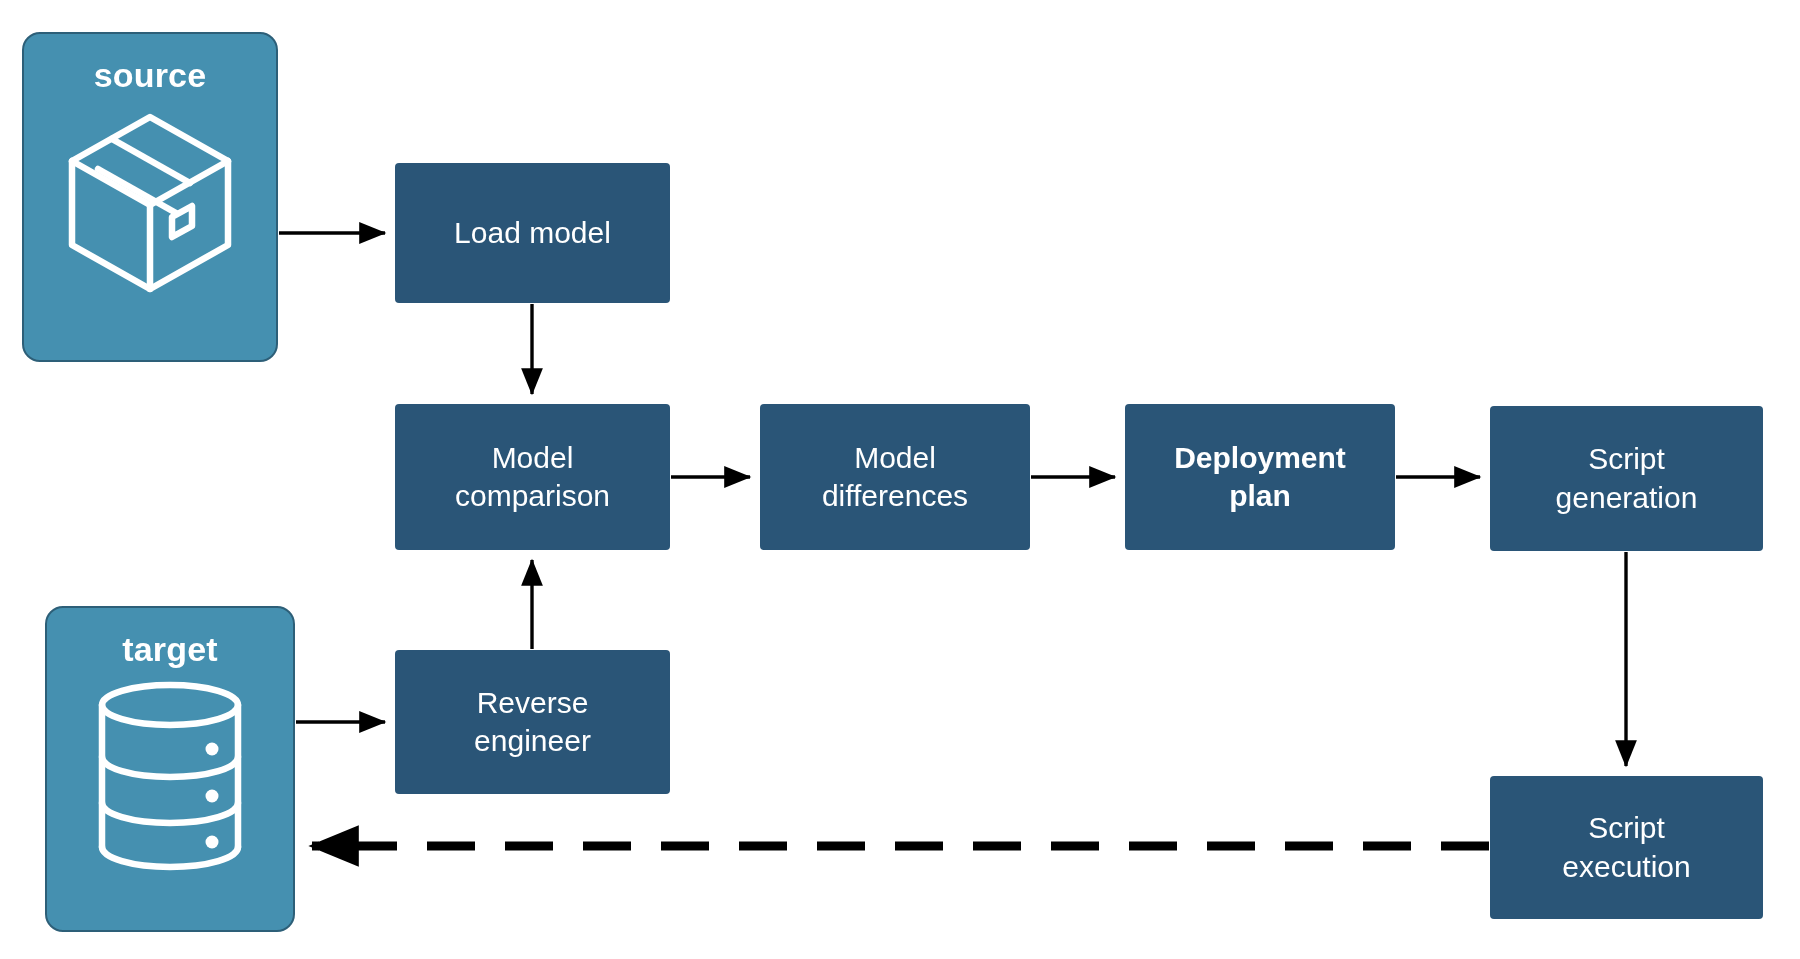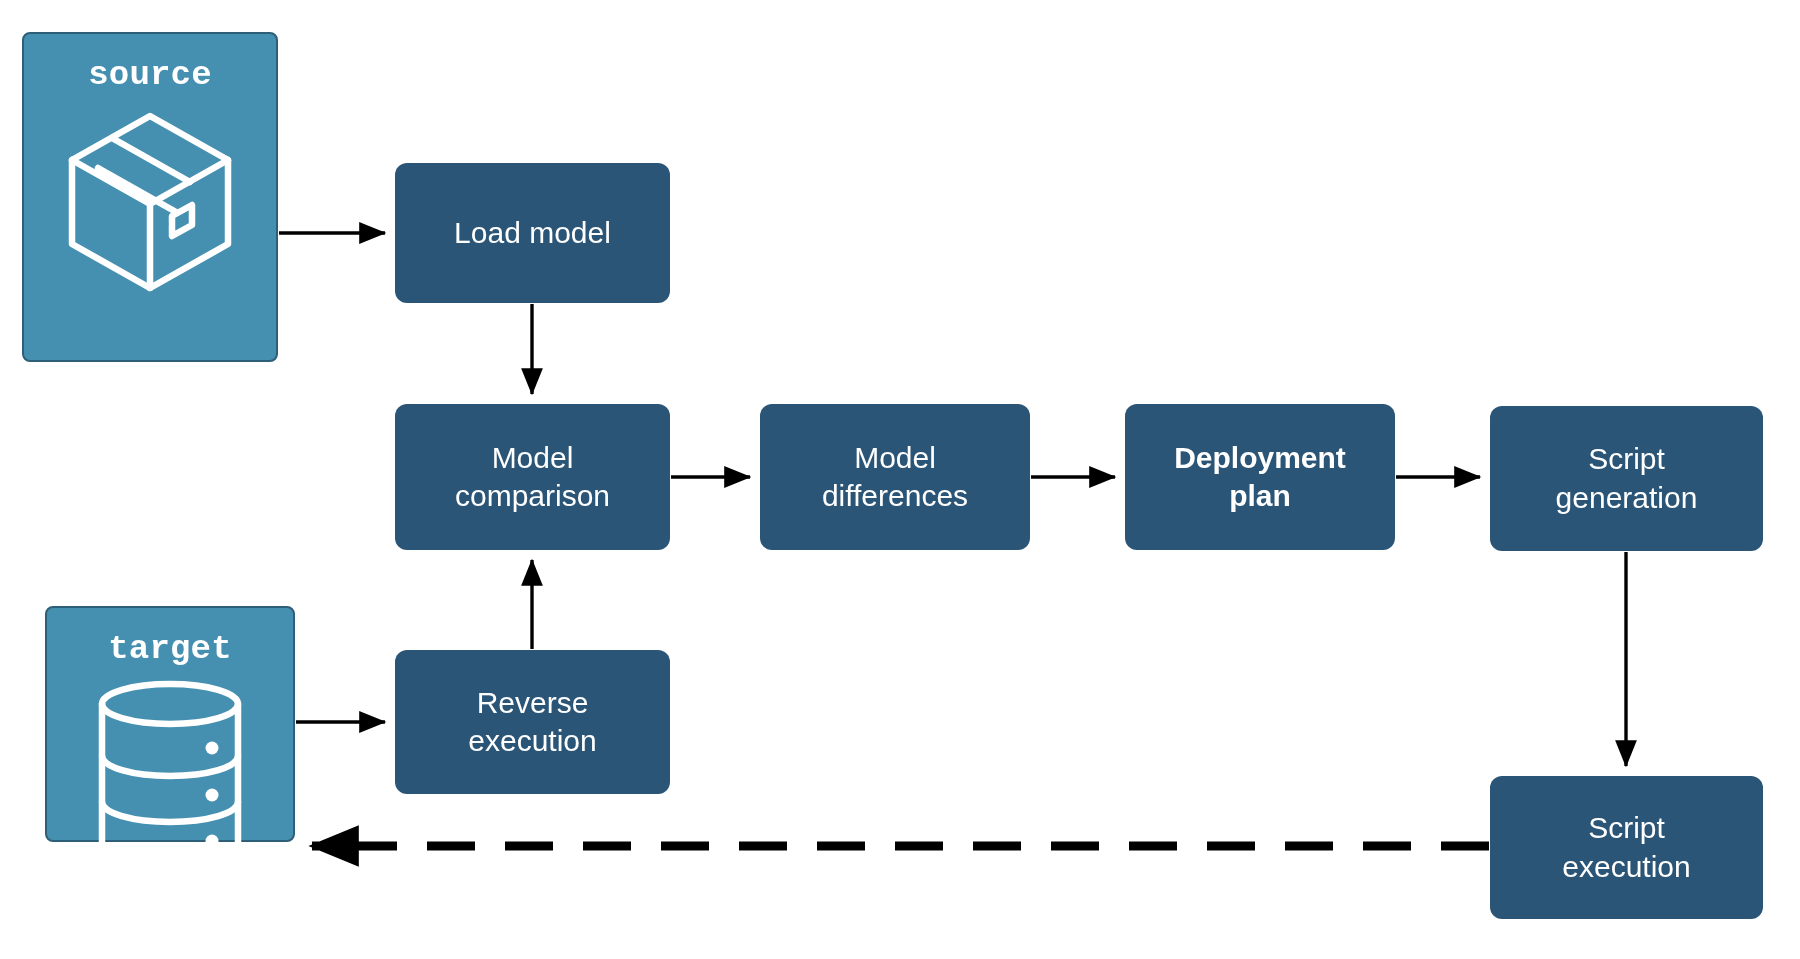--- a/index.html
+++ b/index.html
@@ -31,29 +31,28 @@
     box-sizing: border-box;
     display: flex;
     align-items: center;
     justify-content: center;
     text-align: center;
     color: #ffffff;
   }
   .node.endpoint {
     background: #4590b0;
     border: 2px solid #2d5f78;
-    border-radius: 8px;
+    border-radius: 18px;
     flex-direction: column;
     justify-content: flex-start;
     padding-top: 22px;
-    font-family: Liberation Mono, monospace;
   }
   .node.process {
     background: #2a5577;
-    border-radius: 12px;
+    border-radius: 4px;
     font-size: 30px;
     line-height: 1.28;
     padding: 4px 10px;
     align-items: center;
   }
   .endpoint-label {
     font-size: 34px;
     font-weight: bold;
     letter-spacing: 0.2px;
     color: #ffffff;
@@ -132,21 +131,21 @@
 
           <path d="M52 34 L130 78"></path>
           <path d="M38 64 L116 108"></path>
 
           <path d="M112 112 L132 101 L132 121 L112 132 Z"></path>
         </g>
       </svg>
     </span>
   </div>
 
-  <div class="node endpoint" style="left:45px; top:606px; width:250px; height:236px;">
+  <div class="node endpoint" style="left:45px; top:606px; width:250px; height:326px;">
     <span class="endpoint-label">target</span>
     <span class="endpoint-icon">
       <svg width="152" height="194" viewBox="0 0 152 194" xmlns="http://www.w3.org/2000/svg">
         <g fill="none" stroke="#ffffff" stroke-width="6.5" stroke-linejoin="round" stroke-linecap="round">
 
           <path d="M8 26 L8 168"></path>
           <path d="M144 26 L144 168"></path>
 
           <ellipse cx="76" cy="26" rx="68" ry="20"></ellipse>
 
@@ -182,21 +181,21 @@
 plan</span>
   </div>
 
   <div class="node process" style="left:1490px; top:406px; width:273px; height:145px;">
     <span class="process-label">Script
 generation</span>
   </div>
 
   <div class="node process" style="left:395px; top:650px; width:275px; height:144px;">
     <span class="process-label">Reverse
-execution</span>
+engineer</span>
   </div>
 
   <div class="node process" style="left:1490px; top:776px; width:273px; height:143px;">
     <span class="process-label">Script
 execution</span>
   </div>
 
 </div>
 
 </body></html>

